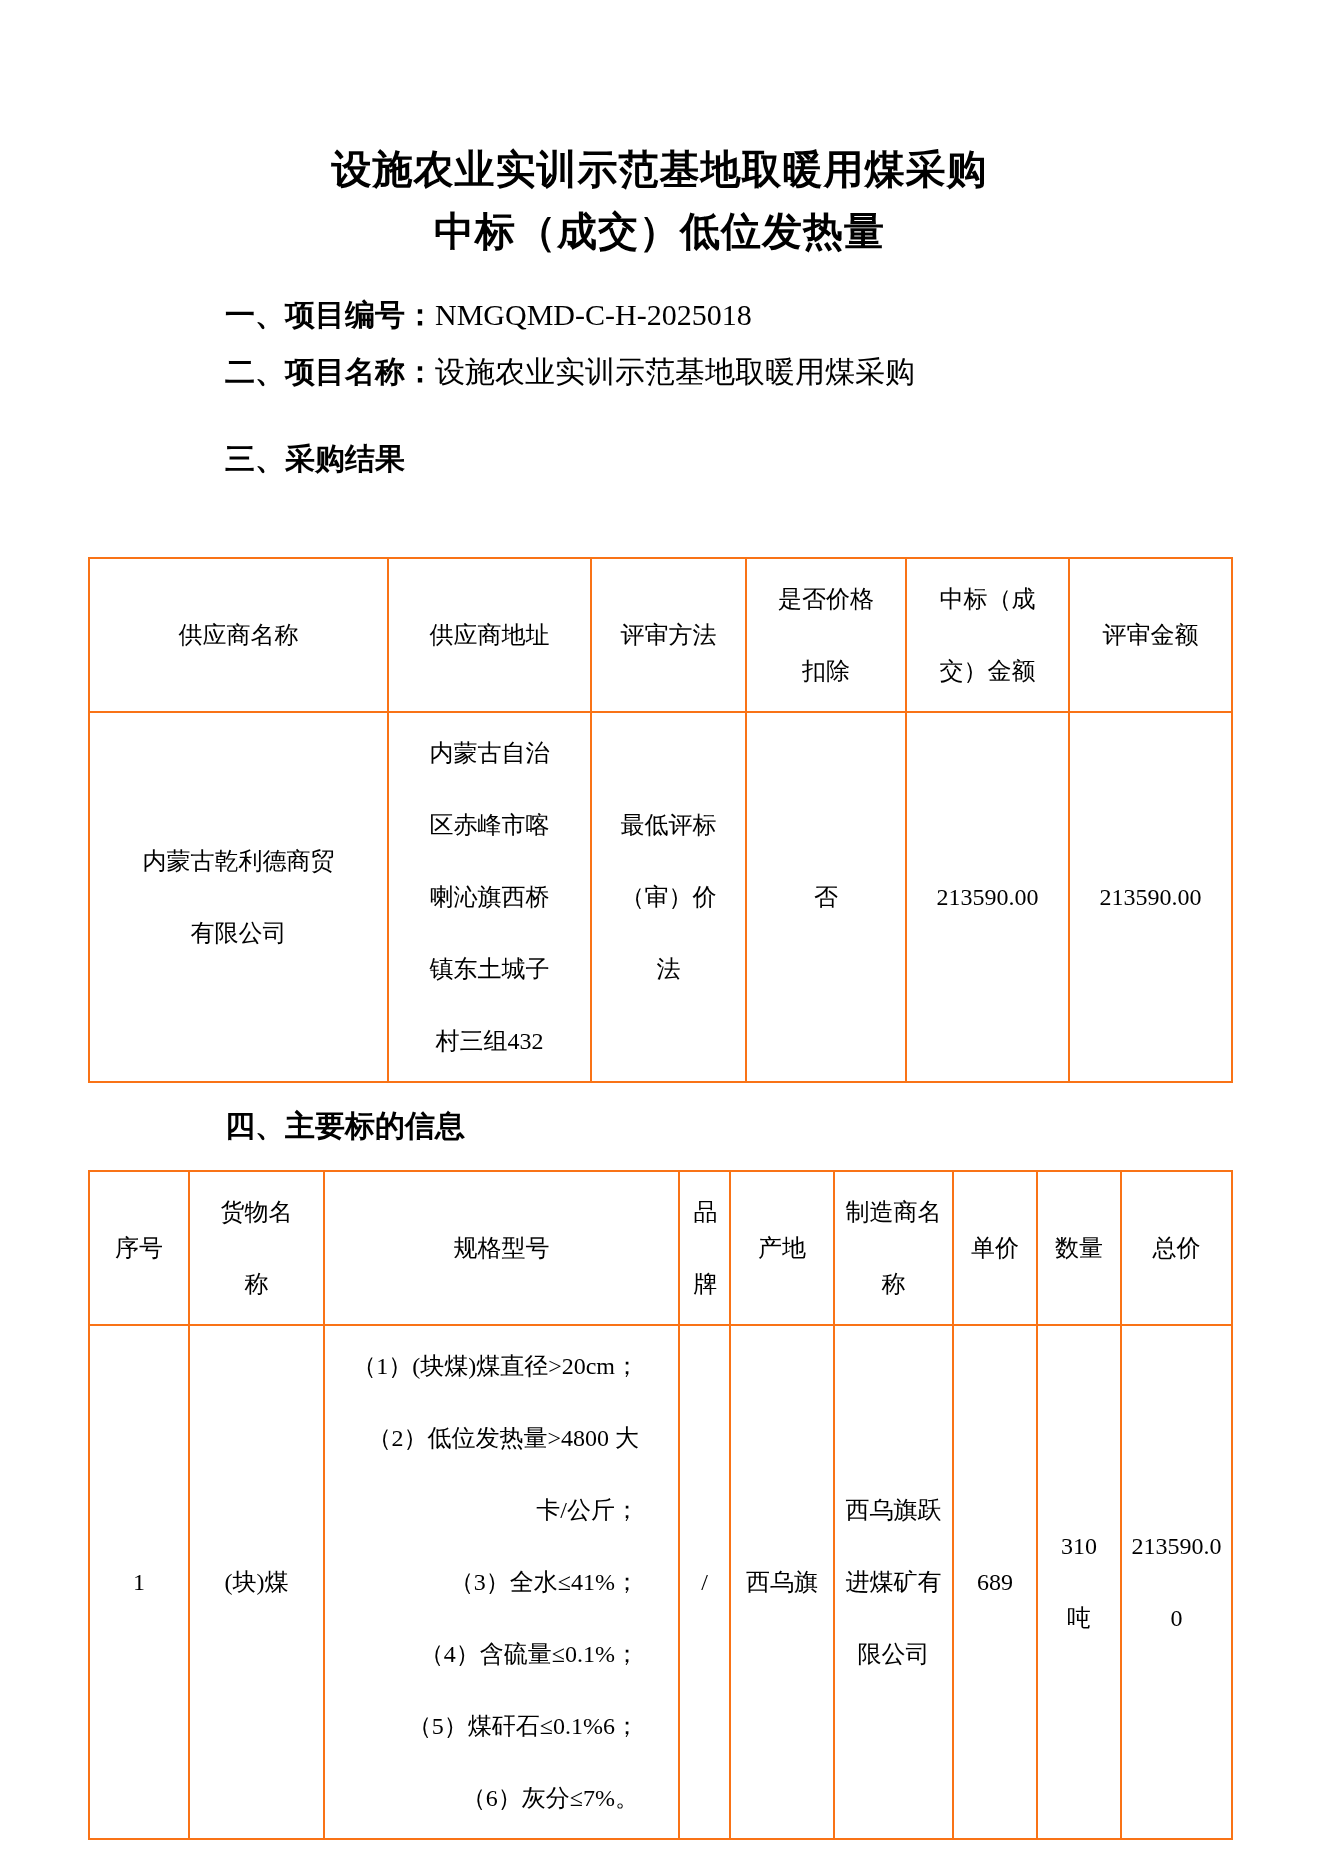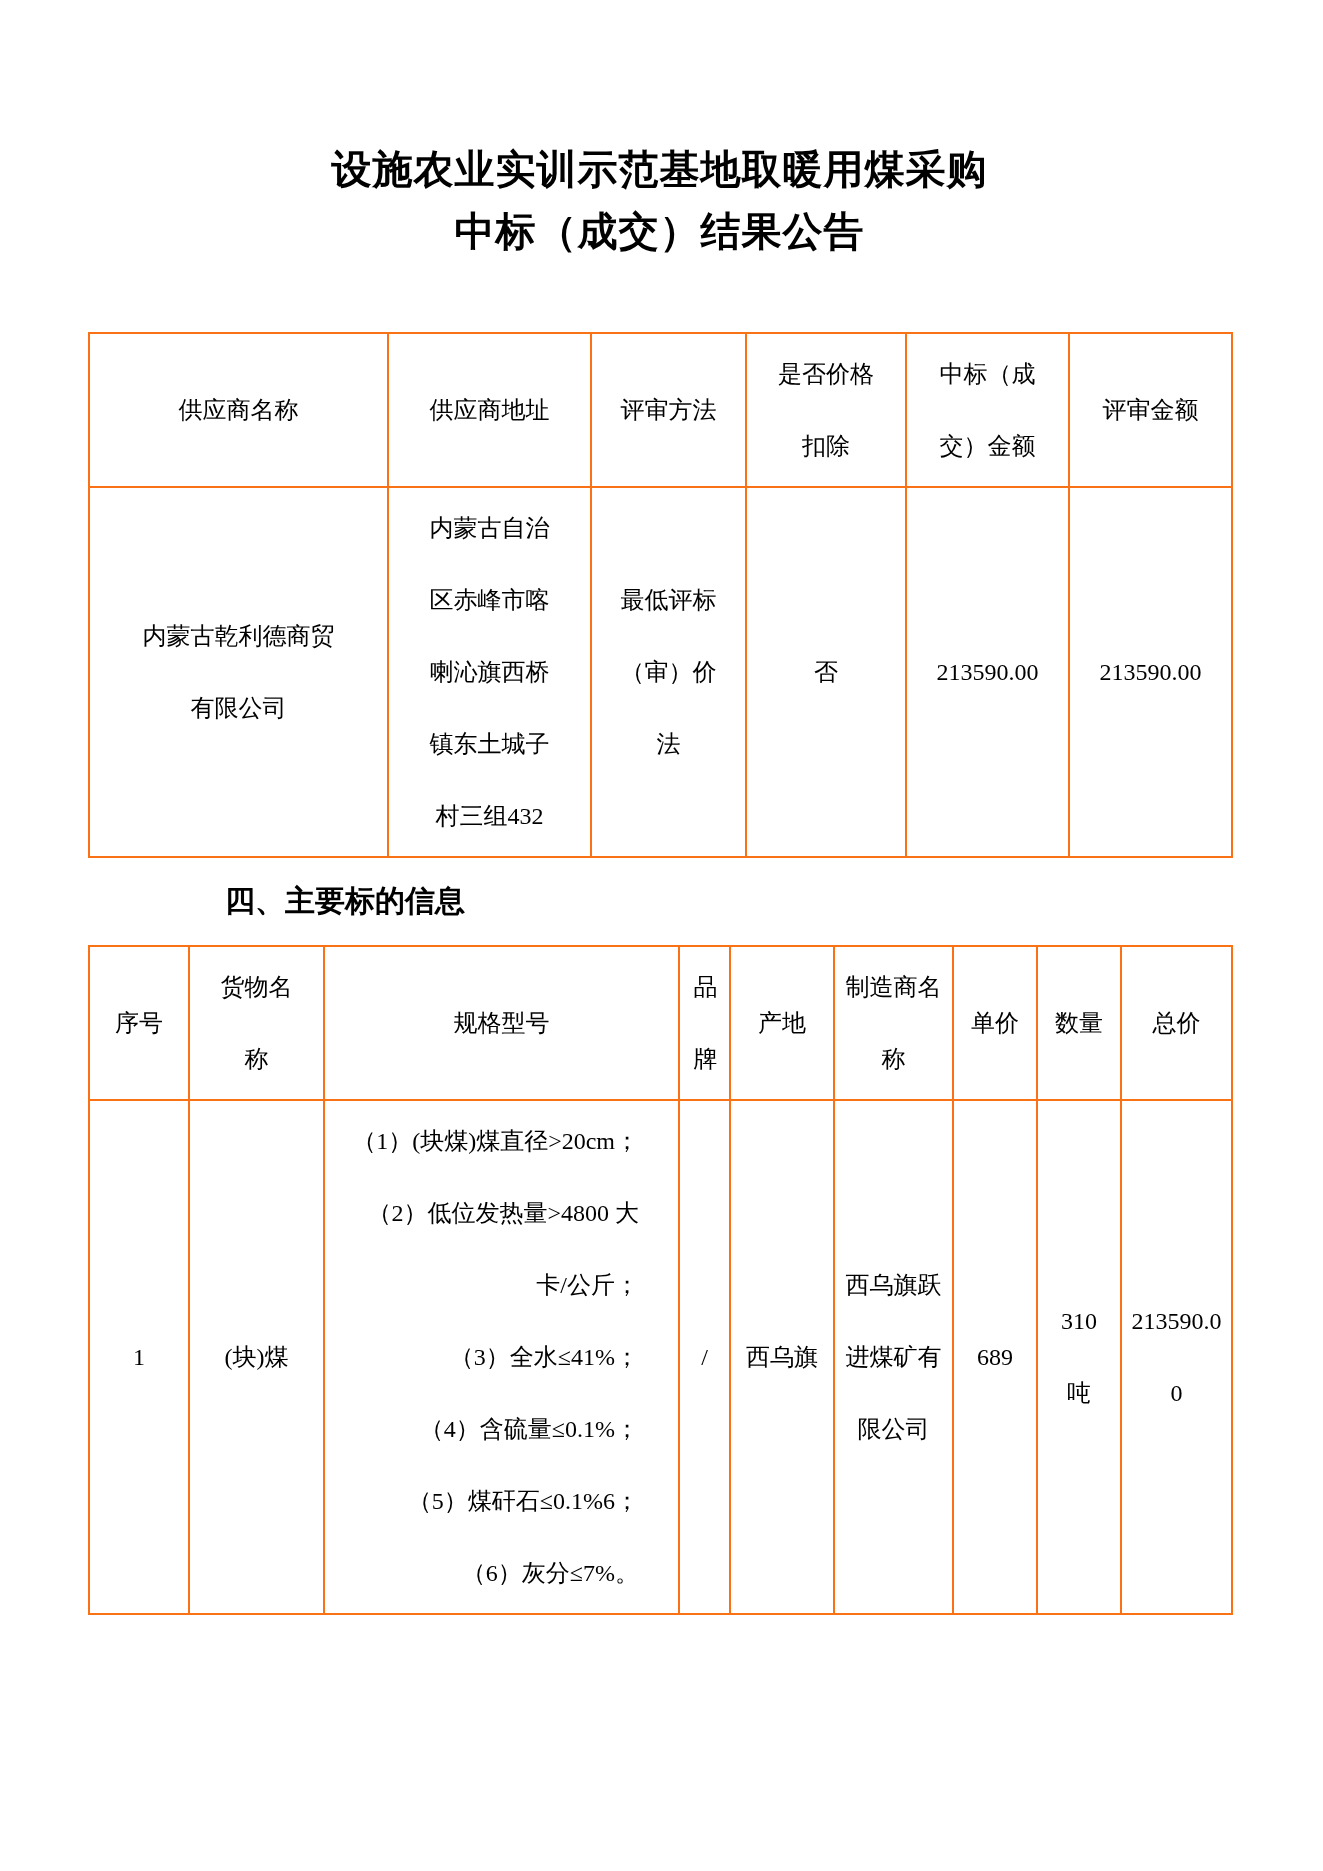--- a/index.html
+++ b/index.html
@@ -73,22 +73,31 @@
   .spec-cell{text-align:right;padding-left:14px;}
   .spec-list{width:300px;}
   .spec-item{line-height:72px;}
 </style>
 </head>
 <body>
 
 <div class="page">
 
   <h1 class="doc-title">设施农业实训示范基地取暖用煤采购</h1>
-  <h1 class="doc-title">中标（成交）结果公告</h1>
-
+  <h1 class="doc-title">中标（成交）低位发热量</h1>
+
+  <div class="items">
+    <div class="doc-item">
+      <span class="lbl">一、项目编号：</span><span class="val">NMGQMD-C-H-2025018</span>
+    </div>
+    <div class="doc-item">
+      <span class="lbl">二、项目名称：</span><span class="val">设施农业实训示范基地取暖用煤采购</span>
+    </div>
+    <div class="doc-item heading h3">三、采购结果</div>
+  </div>
 
   <table class="t1">
     <colgroup>
       <col style="width:299px">
         <col style="width:203px">
         <col style="width:155px">
       <col style="width:160px">
         <col style="width:163px">
         <col style="width:163px">
     </colgroup>

